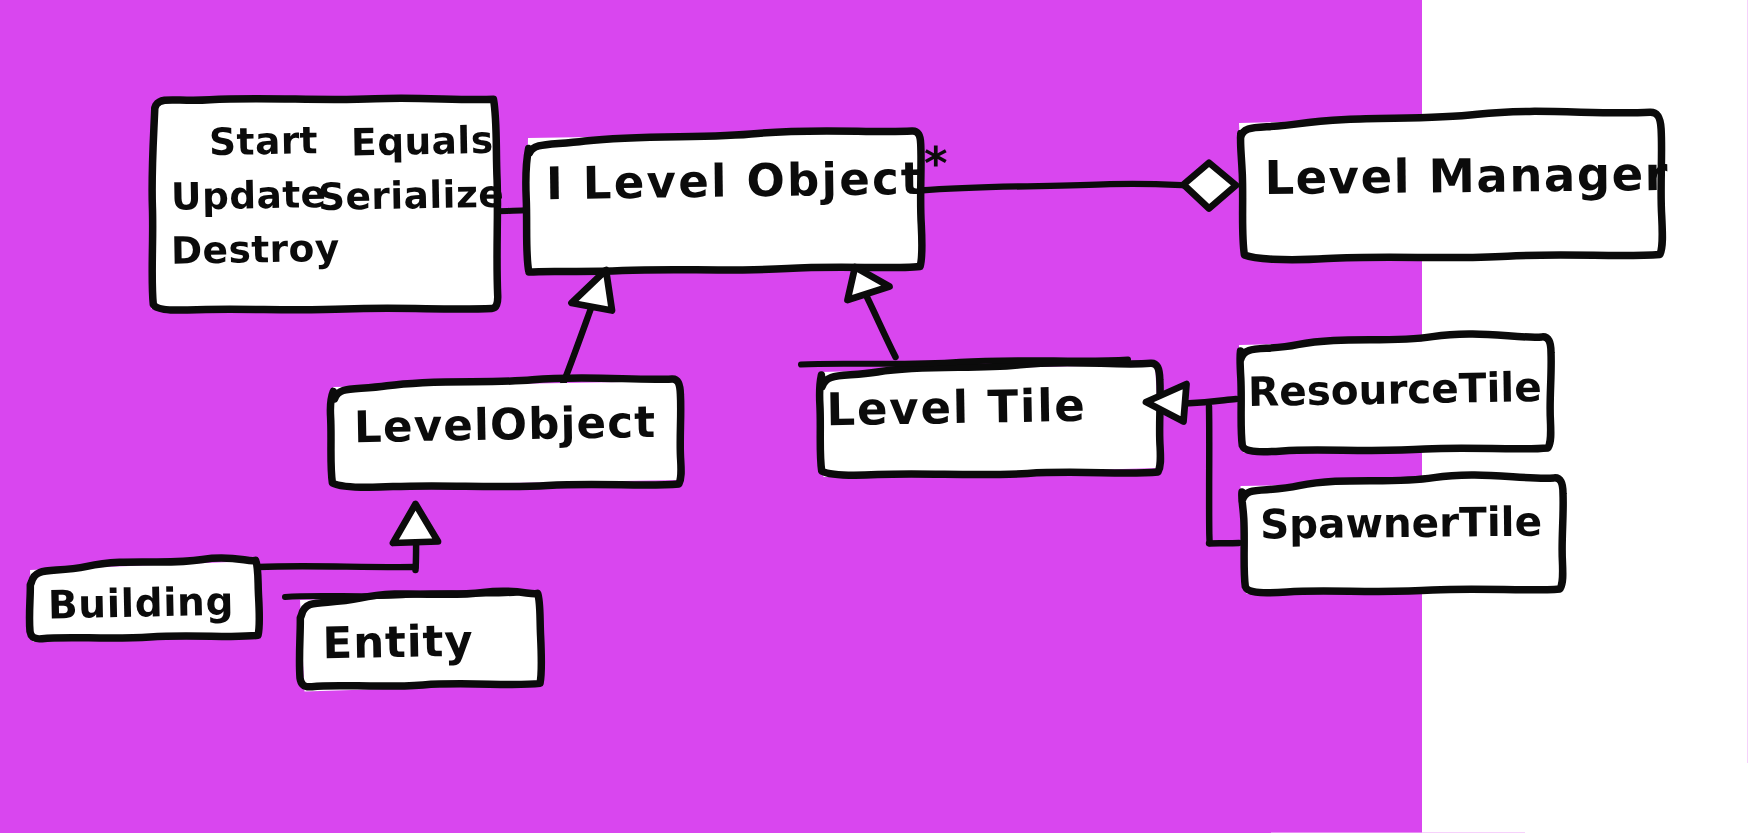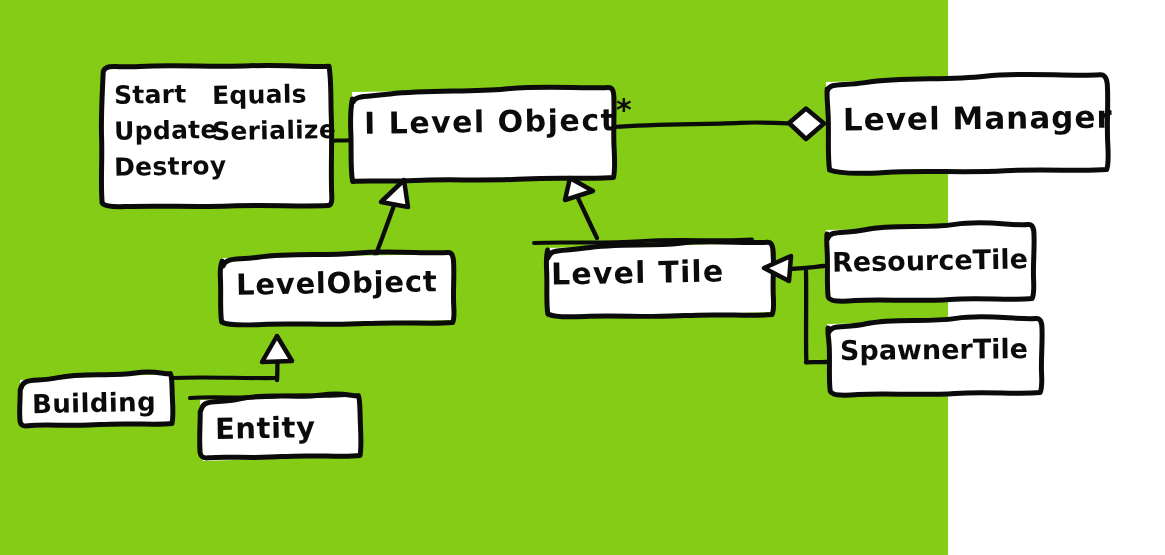--- a/index.html
+++ b/index.html
@@ -11,21 +11,22 @@
   body {
     width: 1165px;
     height: 555px;
     overflow: hidden;
     font-family: "DejaVu Sans", sans-serif;
   }
   #diagram-root {
     position: relative;
     width: 948px;
     height: 555px;
-    background: #84cc16;
+    background: #d946ef;
+    text-align: right;
   }
   svg#diagram-canvas {
     position: absolute;
     top: 0;
     left: 0;
     width: 1165px;
     height: 555px;
     display: block;
   }
   .sketch-stroke {

